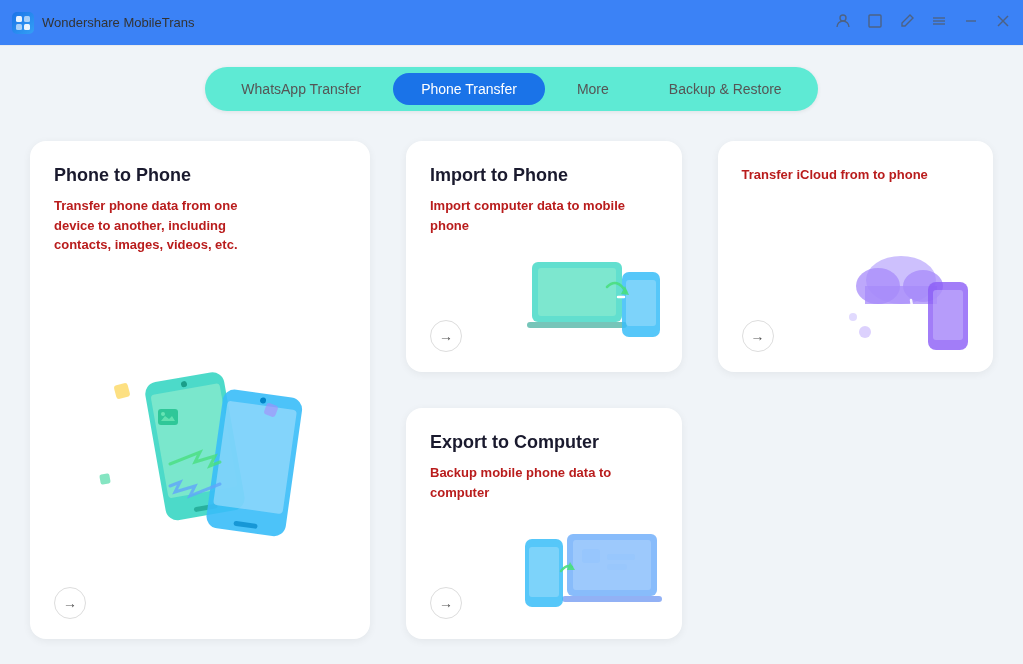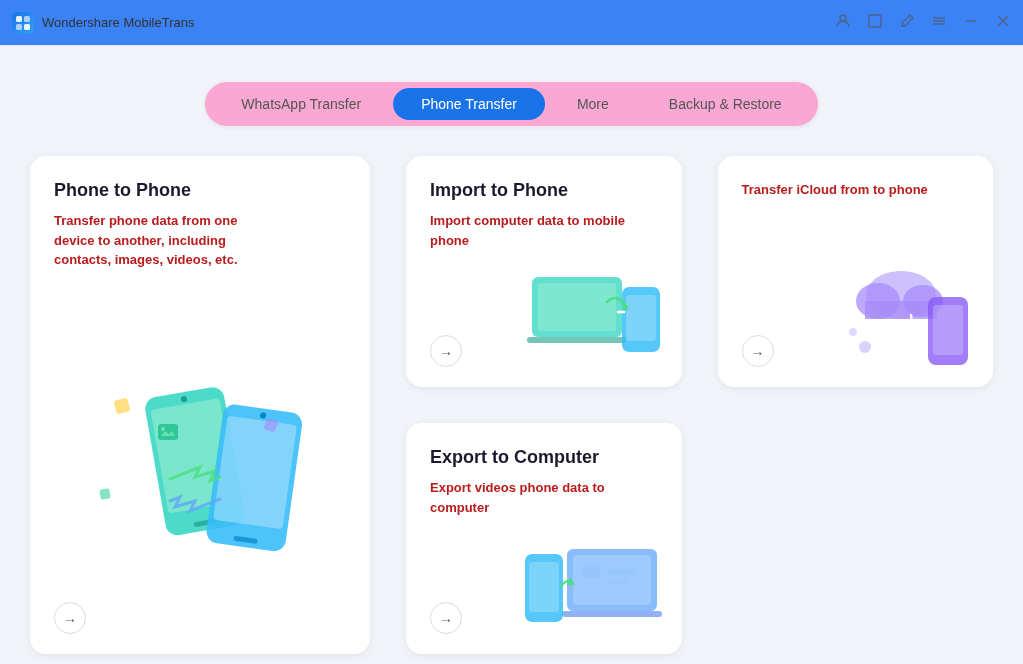--- a/index.html
+++ b/index.html
@@ -62,26 +62,26 @@
       flex: 1;
       background: #f0f4f8;
       padding: 20px 30px 20px 30px;
       overflow: hidden;
     }
 
     
     .tab-nav {
       display: flex;
       align-items: flex-end;
-      background: #f9a8d4;
+      background: #5eead4;
       border-radius: 30px;
       padding: 6px 8px;
       gap: 4px;
       width: fit-content;
-      margin: 16px auto 30px auto;
+      margin: 1px auto 30px auto;
       box-shadow: 0 1px 4px rgba(0,0,0,0.08);
     }
     .tab-item {
       padding: 8px 28px;
       border-radius: 24px;
       font-size: 14px;
       cursor: pointer;
       color: #555;
       font-weight: 500;
       white-space: nowrap;
@@ -288,21 +288,21 @@
 
           <circle cx="20" cy="75" r="4" fill="#c4b5fd" opacity="0.5"></circle>
           <circle cx="32" cy="90" r="6" fill="#a78bfa" opacity="0.4"></circle>
         </svg>
       </div>
       <div class="card-arrow">→</div>
     </div>
 
     <div class="card" style="grid-column: 2 / 3;">
       <div class="card-title">Export to Computer</div>
-      <div class="card-desc">Export videos phone data to computer</div>
+      <div class="card-desc">Backup mobile phone data to computer</div>
 
       <div style="position:absolute; right:10px; bottom:10px; width:155px; height:120px;">
         <svg width="155" height="120" viewBox="0 0 155 120" fill="none">
 
           <rect x="50" y="25" width="90" height="62" rx="6" fill="#60a5fa" opacity="0.75"></rect>
           <rect x="56" y="31" width="78" height="50" rx="3" fill="#bfdbfe" opacity="0.4"></rect>
           <rect x="45" y="87" width="100" height="6" rx="3" fill="#2563eb" opacity="0.5"></rect>
 
           <rect x="8" y="30" width="38" height="68" rx="7" fill="#38bdf8" opacity="0.85"></rect>
           <rect x="12" y="38" width="30" height="50" rx="3" fill="#bae6fd" opacity="0.4"></rect>

